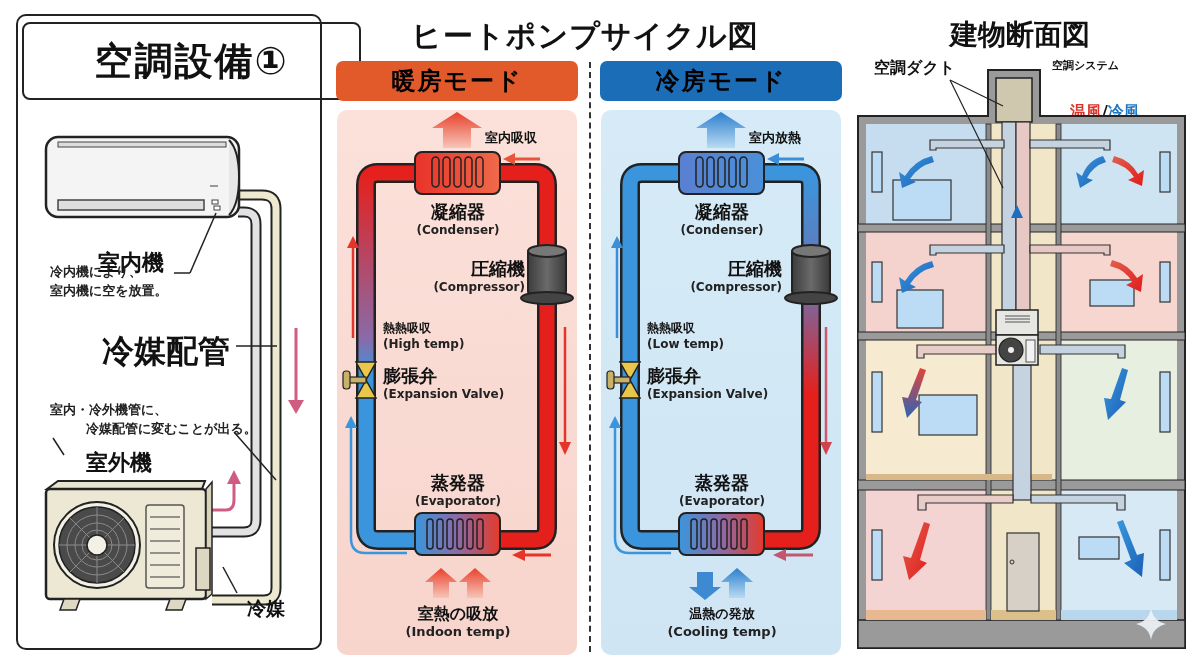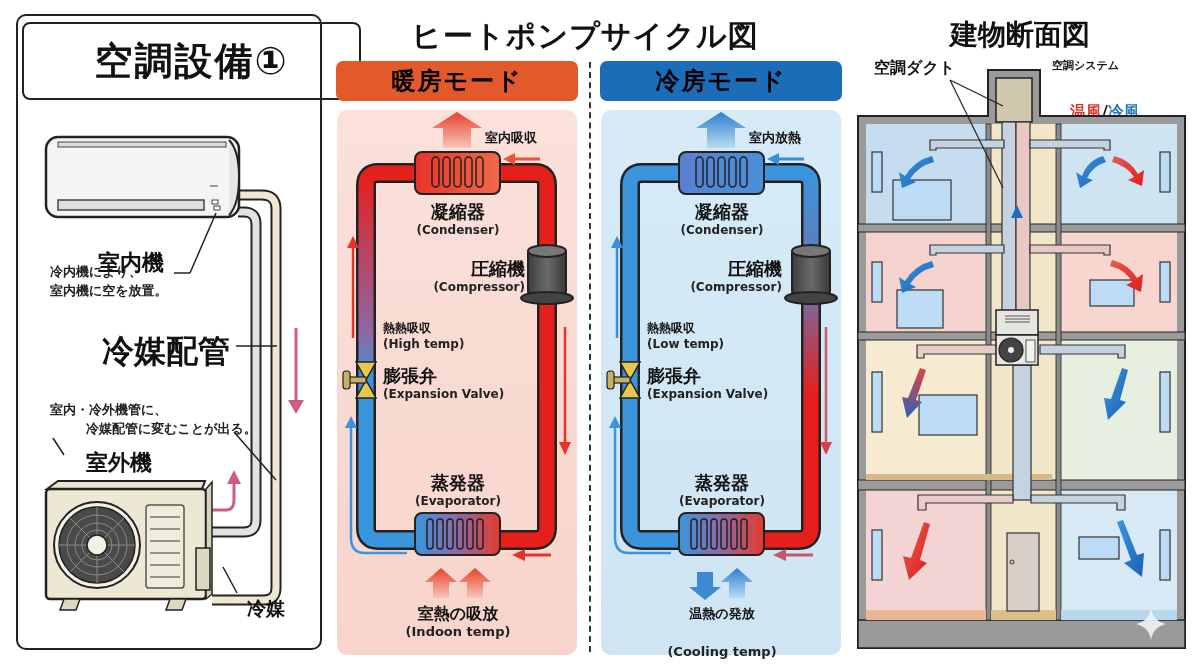--- a/index.html
+++ b/index.html
@@ -319,21 +319,21 @@
 <div class="abs comp-en" style="left:672px;top:223px;width:100px;">(Condenser)</div>
 <div class="abs comp-jp" style="left:712px;top:259px;width:70px;text-align:right;">圧縮機</div>
 <div class="abs comp-en" style="left:682px;top:280px;width:100px;text-align:right;">(Compressor)</div>
 <div class="abs note-jp" style="left:647px;top:320px;">熱熱吸収</div>
 <div class="abs comp-en" style="left:647px;top:337px;">(Low temp)</div>
 <div class="abs comp-jp" style="left:647px;top:366px;">膨張弁</div>
 <div class="abs comp-en" style="left:647px;top:387px;">(Expansion Valve)</div>
 <div class="abs comp-jp" style="left:672px;top:473px;width:100px;">蒸発器</div>
 <div class="abs comp-en" style="left:672px;top:494px;width:100px;">(Evaporator)</div>
 <div class="abs comp-jp" style="left:652px;top:604px;width:140px;font-size:13px;">温熱の発放</div>
-<div class="abs comp-en" style="left:652px;top:625px;width:140px;font-size:13px;margin-top:20px;">(Cooling temp)</div>
+<div class="abs comp-en" style="left:652px;top:625px;width:140px;font-size:13px;">(Cooling temp)</div>
 
 <div id="right-title" class="abs">建物断面図</div>
 <div id="duct-label" class="abs">空調ダクト</div>
 <div id="system-label" class="abs">空調システム</div>
 <div id="warm-cool" class="abs">
   <span id="warm-txt" style="color: rgb(217, 52, 43);">温風</span><span>/</span><span id="cool-txt" style="color: rgb(31, 119, 192);">冷風</span>
 </div>
 
 <svg width="1200" height="669">
   <defs>

